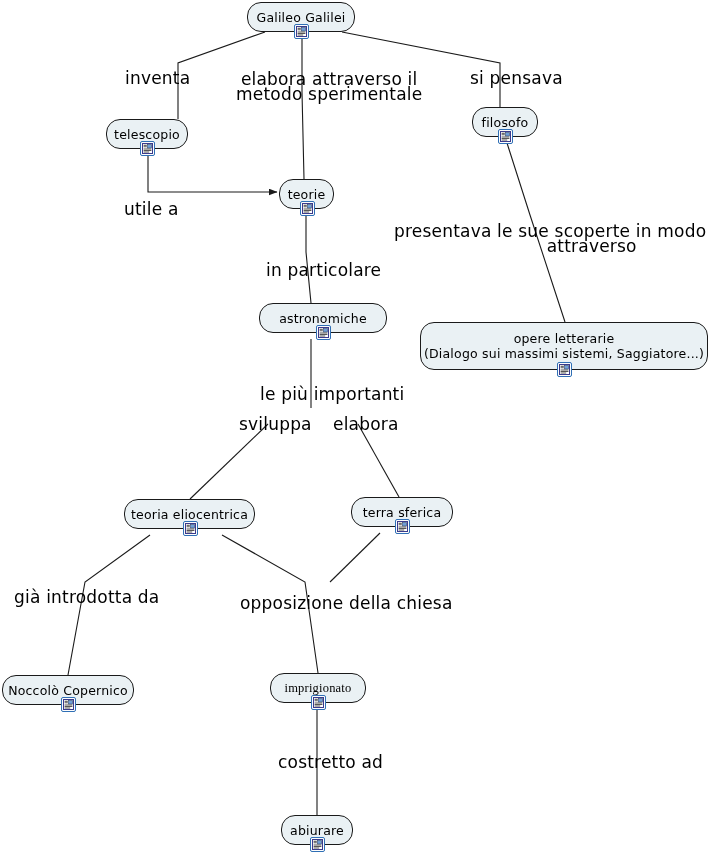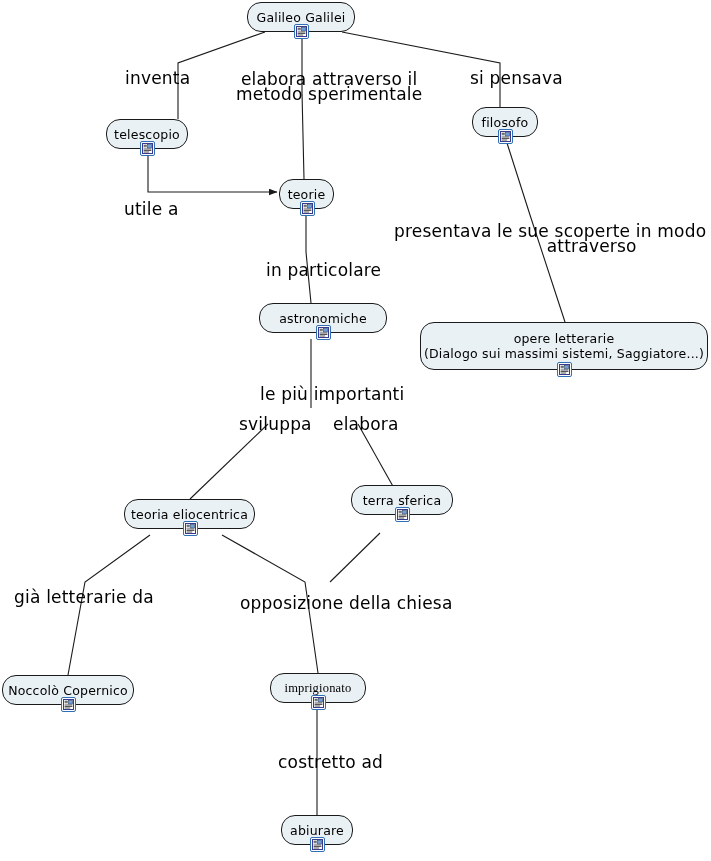--- a/index.html
+++ b/index.html
@@ -190,21 +190,21 @@
             <rect x="0.5" y="0.5" width="10" height="10" fill="#ffffff" stroke="#3a3a8c" stroke-width="1"></rect>
             <rect x="5.5" y="1.5" width="4" height="3.5" fill="#6f9fd8" stroke="#33476b" stroke-width="0.6"></rect>
             <rect x="1.6" y="1.8" width="3.2" height="0.9" fill="#2b2b2b"></rect>
             <rect x="1.6" y="3.4" width="3.2" height="0.8" fill="#2b2b2b"></rect>
             <rect x="1.6" y="5.6" width="7.8" height="0.8" fill="#2b2b2b"></rect>
             <rect x="1.6" y="7.1" width="7.8" height="0.8" fill="#2b2b2b"></rect>
             <rect x="1.6" y="8.6" width="5.6" height="0.8" fill="#2b2b2b"></rect>
           </svg>
         </span>
       </div>
-      <div class="node" style="left: 351px; top: 485px; width: 102px; height: 30px; background: rgb(234, 241, 244); border-color: rgb(26, 26, 26);">
+      <div class="node" style="left: 351px; top: 497px; width: 102px; height: 30px; background: rgb(234, 241, 244); border-color: rgb(26, 26, 26);">
         <span class="node-label">terra sferica</span>
         <span class="badge" style="border-color: rgb(47, 111, 181);">
           <svg width="11" height="11" viewBox="0 0 11 11" aria-hidden="true">
             <rect x="0.5" y="0.5" width="10" height="10" fill="#ffffff" stroke="#3a3a8c" stroke-width="1"></rect>
             <rect x="5.5" y="1.5" width="4" height="3.5" fill="#6f9fd8" stroke="#33476b" stroke-width="0.6"></rect>
             <rect x="1.6" y="1.8" width="3.2" height="0.9" fill="#2b2b2b"></rect>
             <rect x="1.6" y="3.4" width="3.2" height="0.8" fill="#2b2b2b"></rect>
             <rect x="1.6" y="5.6" width="7.8" height="0.8" fill="#2b2b2b"></rect>
             <rect x="1.6" y="7.1" width="7.8" height="0.8" fill="#2b2b2b"></rect>
             <rect x="1.6" y="8.6" width="5.6" height="0.8" fill="#2b2b2b"></rect>
@@ -259,17 +259,17 @@
       <div class="edge-label" style="left: 236px; top: 56px; visibility: visible;">elabora attraverso il
 metodo sperimentale</div>
       <div class="edge-label" style="left: 470px; top: 55px; visibility: visible;">si pensava</div>
       <div class="edge-label" style="left: 124px; top: 186px; visibility: visible;">utile a</div>
       <div class="edge-label" style="left: 266px; top: 247px; visibility: visible;">in particolare</div>
       <div class="edge-label" style="left: 394px; top: 208px; visibility: visible;">presentava le sue scoperte in modo filosofico
 attraverso</div>
       <div class="edge-label" style="left: 260px; top: 371px; visibility: visible;">le più importanti</div>
       <div class="edge-label" style="left: 239px; top: 401px; visibility: visible;">sviluppa</div>
       <div class="edge-label" style="left: 333px; top: 401px; visibility: visible;">elabora</div>
-      <div class="edge-label" style="left: 14px; top: 574px; visibility: visible;">già letterarie da</div>
+      <div class="edge-label" style="left: 14px; top: 574px; visibility: visible;">già introdotta da</div>
       <div class="edge-label" style="left: 240px; top: 580px; visibility: visible;">opposizione della chiesa</div>
       <div class="edge-label" style="left: 278px; top: 739px; visibility: visible;">costretto ad</div>
     </div>
 </div>
 
 </body></html>

